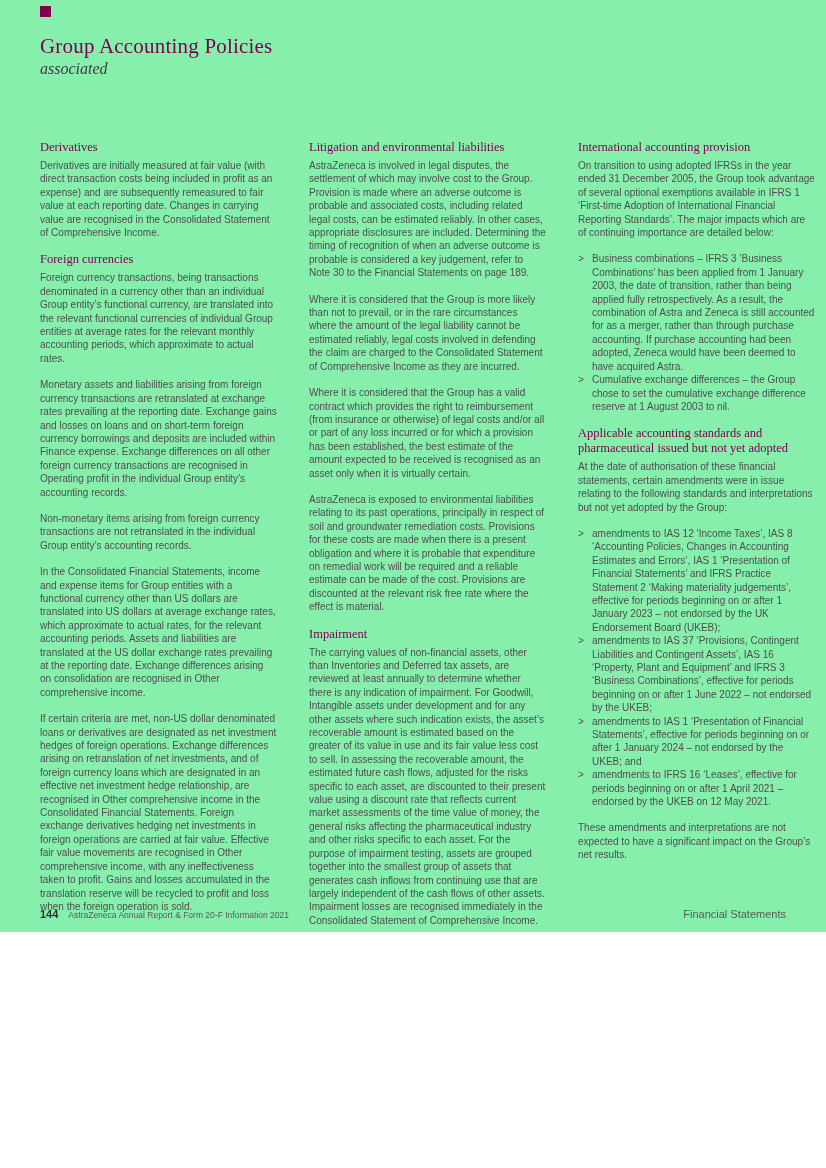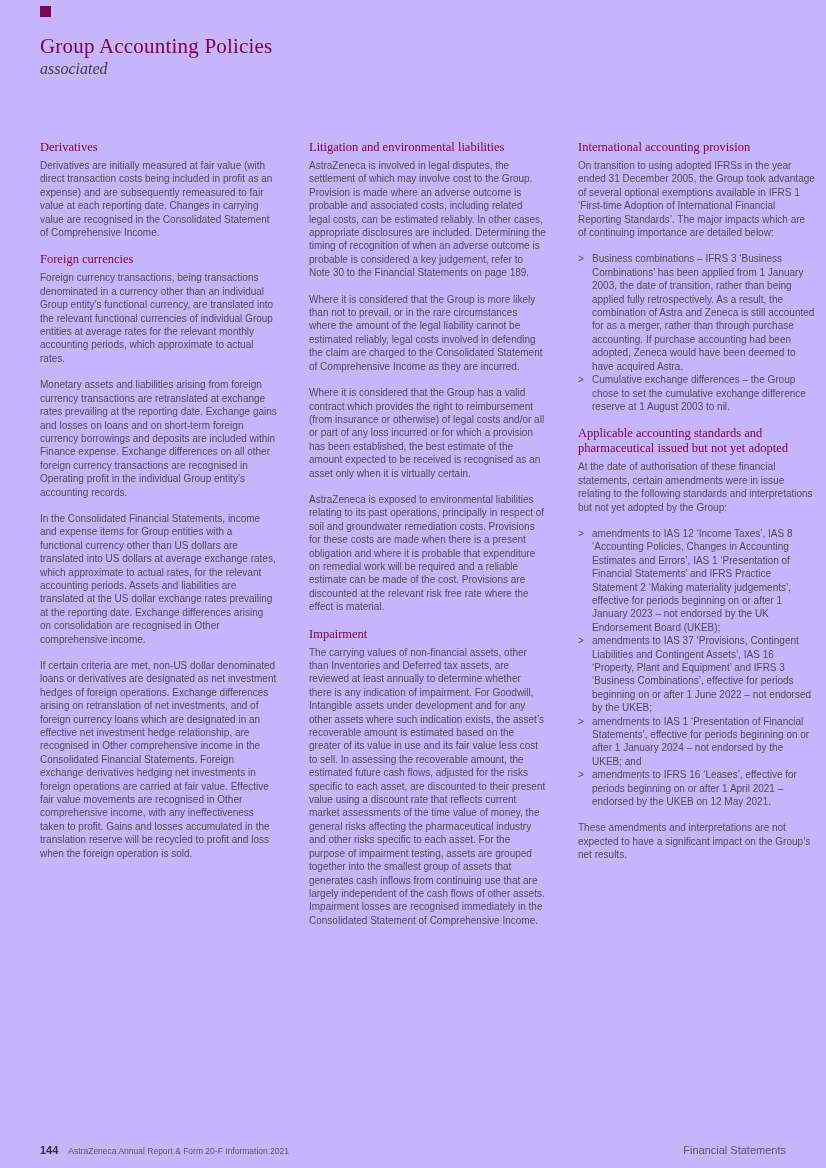--- a/index.html
+++ b/index.html
@@ -1,19 +1,19 @@
 <!DOCTYPE html>
 <html><head>
 <meta charset="utf-8">
 <style>
   * { margin:0; padding:0; box-sizing:border-box; }
   html,body { background:#ffffff; }
   body { font-family:"Liberation Sans", sans-serif; }
   .page {
-    position:relative; width:826px; height:1168px; background:#c4b5fd;
+    position:relative; width:826px; height:932px; background:#86efac;
     overflow:hidden;
   }
   .brand-tab {
     position:absolute; left:40px; top:6px; width:11px; height:11px;
     background:#830051;
   }
   .header { position:absolute; left:40px; top:34px; }
   .title {
     font-family:"Liberation Serif", serif; font-weight:400;
     font-size:21px; line-height:24px; color:#830051; letter-spacing:0.2px;
@@ -65,20 +65,21 @@
   <main class="columns">
       <div class="column">
         <section class="section">
           <h3 class="section-heading">Derivatives</h3>
           <p class="body">Derivatives are initially measured at fair value (with direct transaction costs being included in profit as an expense) and are subsequently remeasured to fair value at each reporting date. Changes in carrying value are recognised in the Consolidated Statement of Comprehensive Income.</p>
         </section>
         <section class="section">
           <h3 class="section-heading">Foreign currencies</h3>
           <p class="body">Foreign currency transactions, being transactions denominated in a currency other than an individual Group entity’s functional currency, are translated into the relevant functional currencies of individual Group entities at average rates for the relevant monthly accounting periods, which approximate to actual rates.</p>
           <p class="body">Monetary assets and liabilities arising from foreign currency transactions are retranslated at exchange rates prevailing at the reporting date. Exchange gains and losses on loans and on short-term foreign currency borrowings and deposits are included within Finance expense. Exchange differences on all other foreign currency transactions are recognised in Operating profit in the individual Group entity’s accounting records.</p>
+          <p class="body">Non-monetary items arising from foreign currency transactions are not retranslated in the individual Group entity’s accounting records.</p>
           <p class="body">In the Consolidated Financial Statements, income and expense items for Group entities with a functional currency other than US dollars are translated into US dollars at average exchange rates, which approximate to actual rates, for the relevant accounting periods. Assets and liabilities are translated at the US dollar exchange rates prevailing at the reporting date. Exchange differences arising on consolidation are recognised in Other comprehensive income.</p>
           <p class="body">If certain criteria are met, non-US dollar denominated loans or derivatives are designated as net investment hedges of foreign operations. Exchange differences arising on retranslation of net investments, and of foreign currency loans which are designated in an effective net investment hedge relationship, are recognised in Other comprehensive income in the Consolidated Financial Statements. Foreign exchange derivatives hedging net investments in foreign operations are carried at fair value. Effective fair value movements are recognised in Other comprehensive income, with any ineffectiveness taken to profit. Gains and losses accumulated in the translation reserve will be recycled to profit and loss when the foreign operation is sold.</p>
         </section>
       </div>
       <div class="column">
         <section class="section">
           <h3 class="section-heading">Litigation and environmental liabilities</h3>
           <p class="body">AstraZeneca is involved in legal disputes, the settlement of which may involve cost to the Group. Provision is made where an adverse outcome is probable and associated costs, including related legal costs, can be estimated reliably. In other cases, appropriate disclosures are included. Determining the timing of recognition of when an adverse outcome is probable is considered a key judgement, refer to Note 30 to the Financial Statements on page 189.</p>
           <p class="body">Where it is considered that the Group is more likely than not to prevail, or in the rare circumstances where the amount of the legal liability cannot be estimated reliably, legal costs involved in defending the claim are charged to the Consolidated Statement of Comprehensive Income as they are incurred.</p>
           <p class="body">Where it is considered that the Group has a valid contract which provides the right to reimbursement (from insurance or otherwise) of legal costs and/or all or part of any loss incurred or for which a provision has been established, the best estimate of the amount expected to be received is recognised as an asset only when it is virtually certain.</p>

